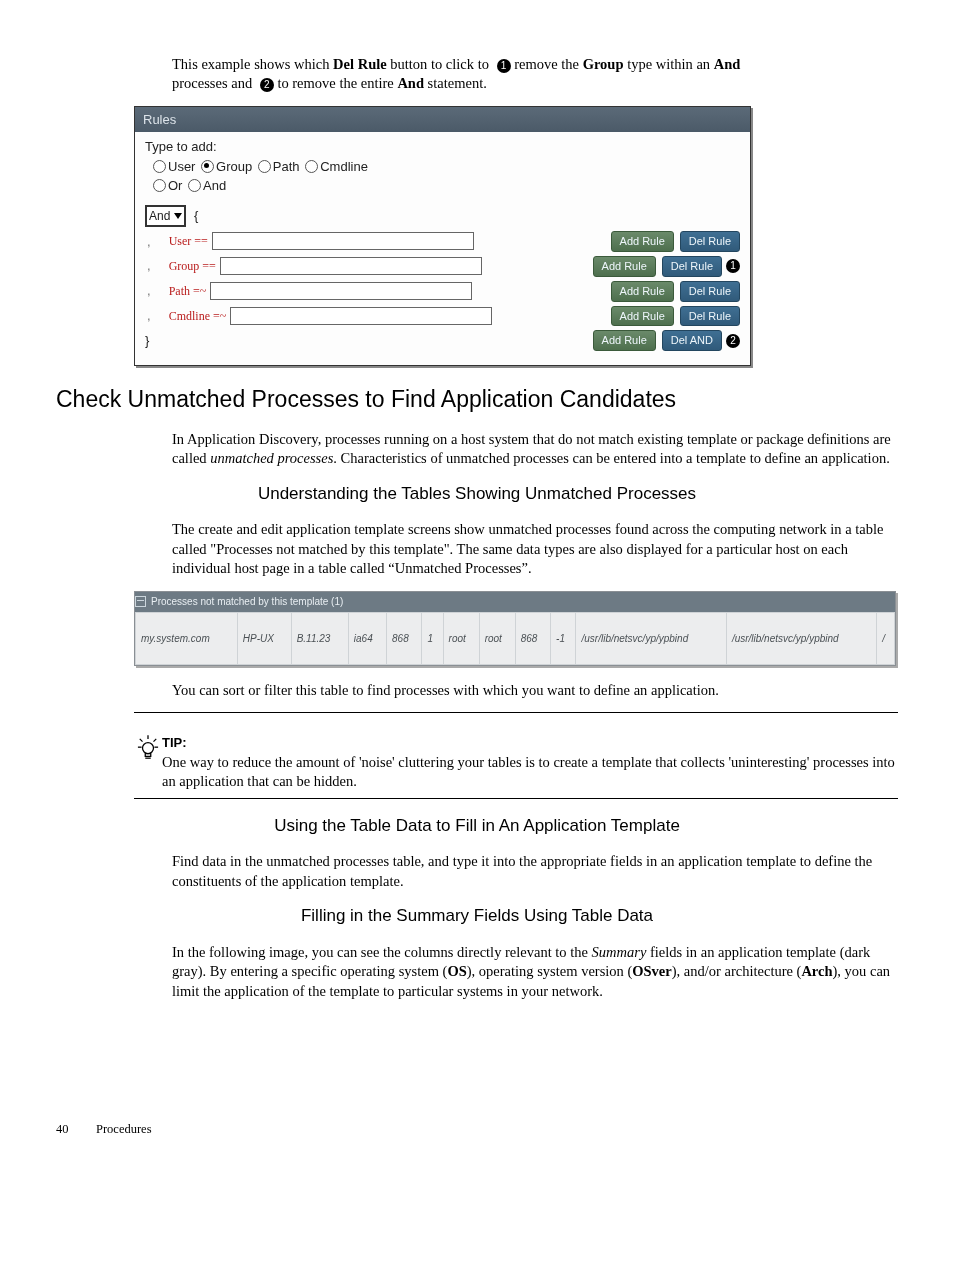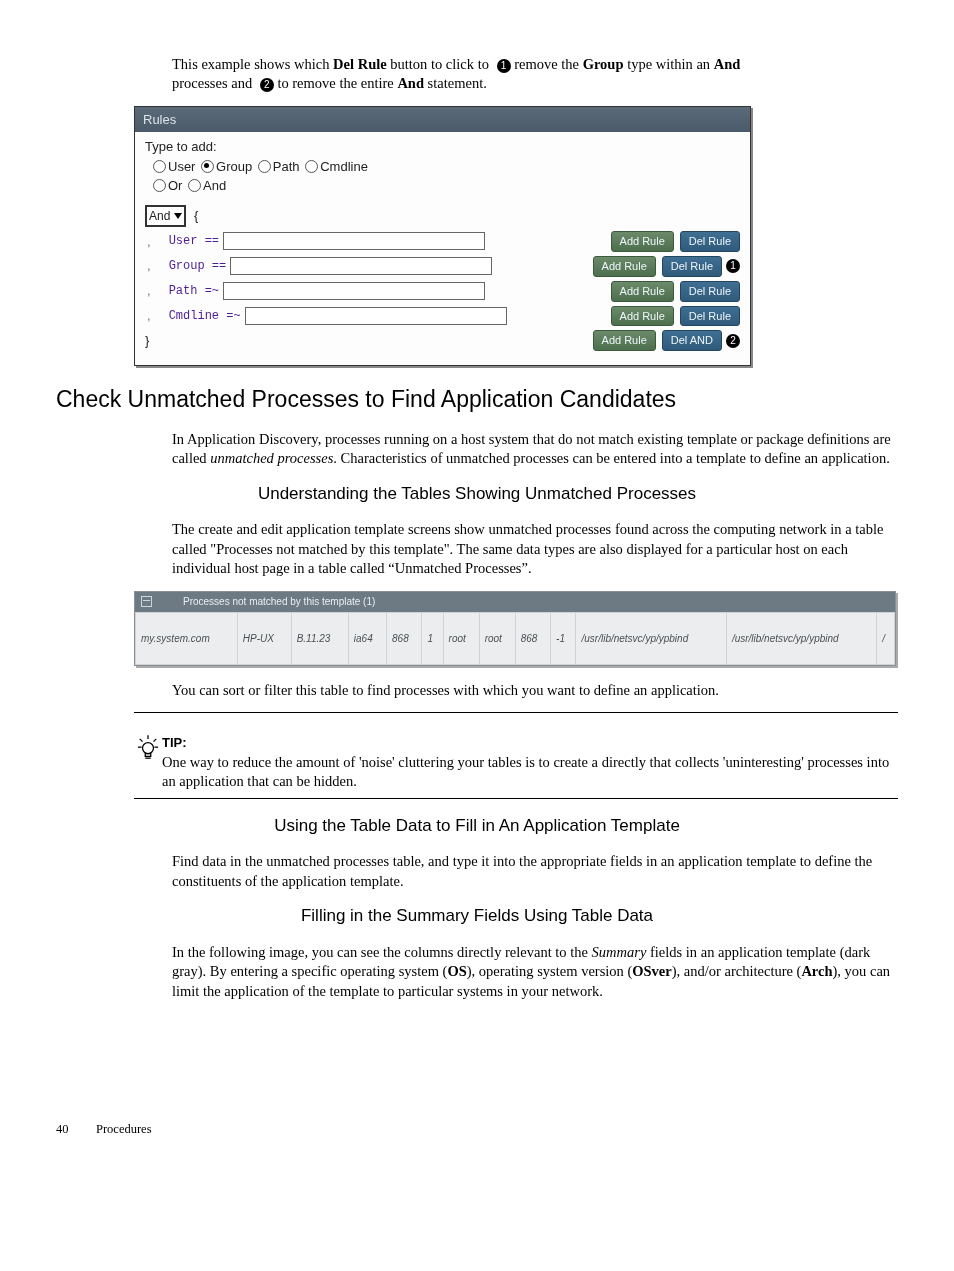--- a/index.html
+++ b/index.html
@@ -68,23 +68,23 @@
   .arrow-down {
     display:inline-block; width:0;height:0;border-left:4px solid transparent;border-right:4px solid transparent;border-top:6px solid #000;margin-left:4px;
   }
   .rule-line {
     display: flex;
     align-items: center;
     margin: 4px 0;
   }
   .rule-label {
     margin-left: 12px;
-    font-family: Liberation Mono, monospace;
+    font-family: Liberation Serif, serif;
     font-size: 12px;
-    color: #4c1d95;
+    color: #b91c1c;
   }
   .comma { color:#777; margin:0 6px 0 2px; }
   .rule-input {
     border: 1px solid #666;
     height: 16px;
     width: 260px;
     margin-left: 4px;
     background:#fff;
   }
   .spacer-grow { flex: 1; }
@@ -111,24 +111,23 @@
     margin: 10px 0 14px 78px;
     width: 760px;
     border: 1px solid #8a8f94;
     box-shadow: 2px 2px 0 #aaa;
     font-family: Verdana, Arial, sans-serif;
     font-size: 10px;
   }
   .proc-title {
     background: #6d7a84;
     color:#e8eef2;
-    padding:3px 6px;
+    padding:3px 0;
     display:flex;
     align-items:center;
-    gap:26px;
   }
   .proc-title .minus {
     display:inline-block;width:9px;height:9px;border:1px solid #ccd6dd;margin-right:5px;position:relative;
   }
   .proc-title .minus:after{content:"";position:absolute;left:1px;right:1px;top:3px;height:1px;background:#ccd6dd;}
   table.proc {
     width:100%;
     border-collapse:collapse;
   }
   table.proc th {
@@ -297,21 +296,21 @@
         <line x1="1" y1="13" x2="5" y2="13"></line>
         <line x1="23" y1="13" x2="19" y2="13"></line>
         <circle cx="12" cy="14" r="6"></circle>
         <path d="M9 20 h6 v3 h-6 z"></path>
         <line x1="9" y1="25" x2="15" y2="25"></line>
       </g>
     </svg>
   </div>
   <div class="tip-text">
     <span class="tip-label">TIP:</span><br>
-    <span>One way to reduce the amount of 'noise' cluttering your tables is to create a directly that collects 'uninteresting' processes into an application that can be hidden.</span>
+    <span>One way to reduce the amount of 'noise' cluttering your tables is to create a template that collects 'uninteresting' processes into an application that can be hidden.</span>
   </div>
 </div>
 
 <h3>Using the Table Data to Fill in An Application Template</h3>
 <p class="body-text">Find data in the unmatched processes table, and type it into the appropriate fields in an application template to define the constituents of the application template.</p>
 
 <h3>Filling in the Summary Fields Using Table Data</h3>
 <p class="body-text">
   <span>In the following image, you can see the columns directly relevant to the </span><span class="italic">Summary</span><span> fields in an application template (dark gray). By entering a specific operating system (</span><span class="bold">OS</span><span>), operating system version (</span><span class="bold">OSver</span><span>), and/or architecture (</span><span class="bold">Arch</span><span>), you can limit the application of the template to particular systems in your network.</span>
 </p>

